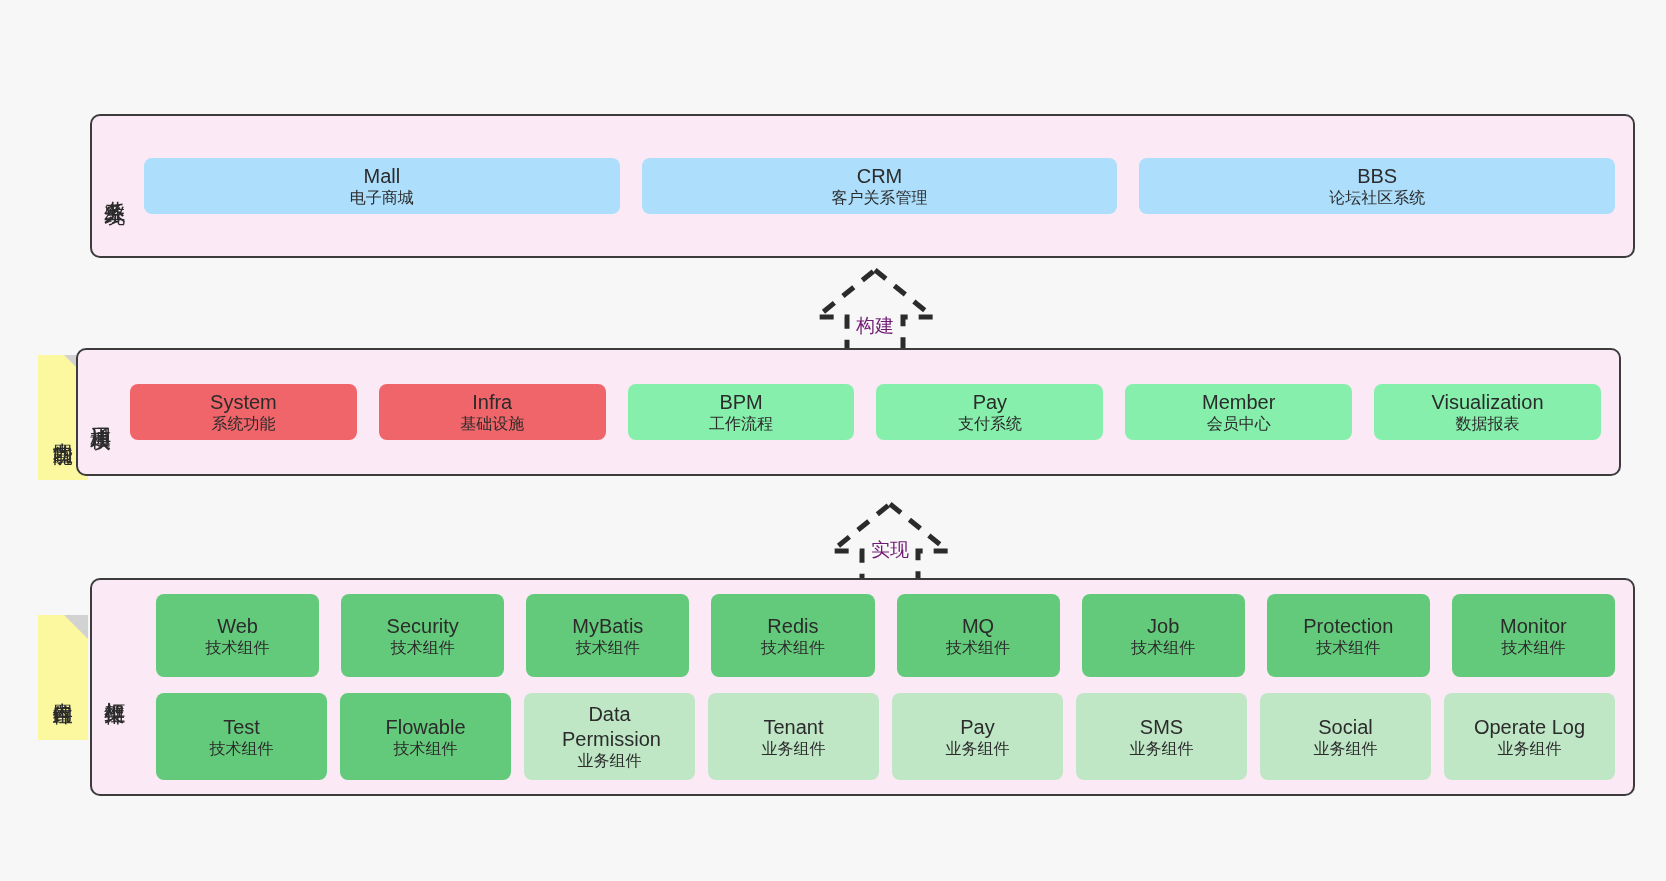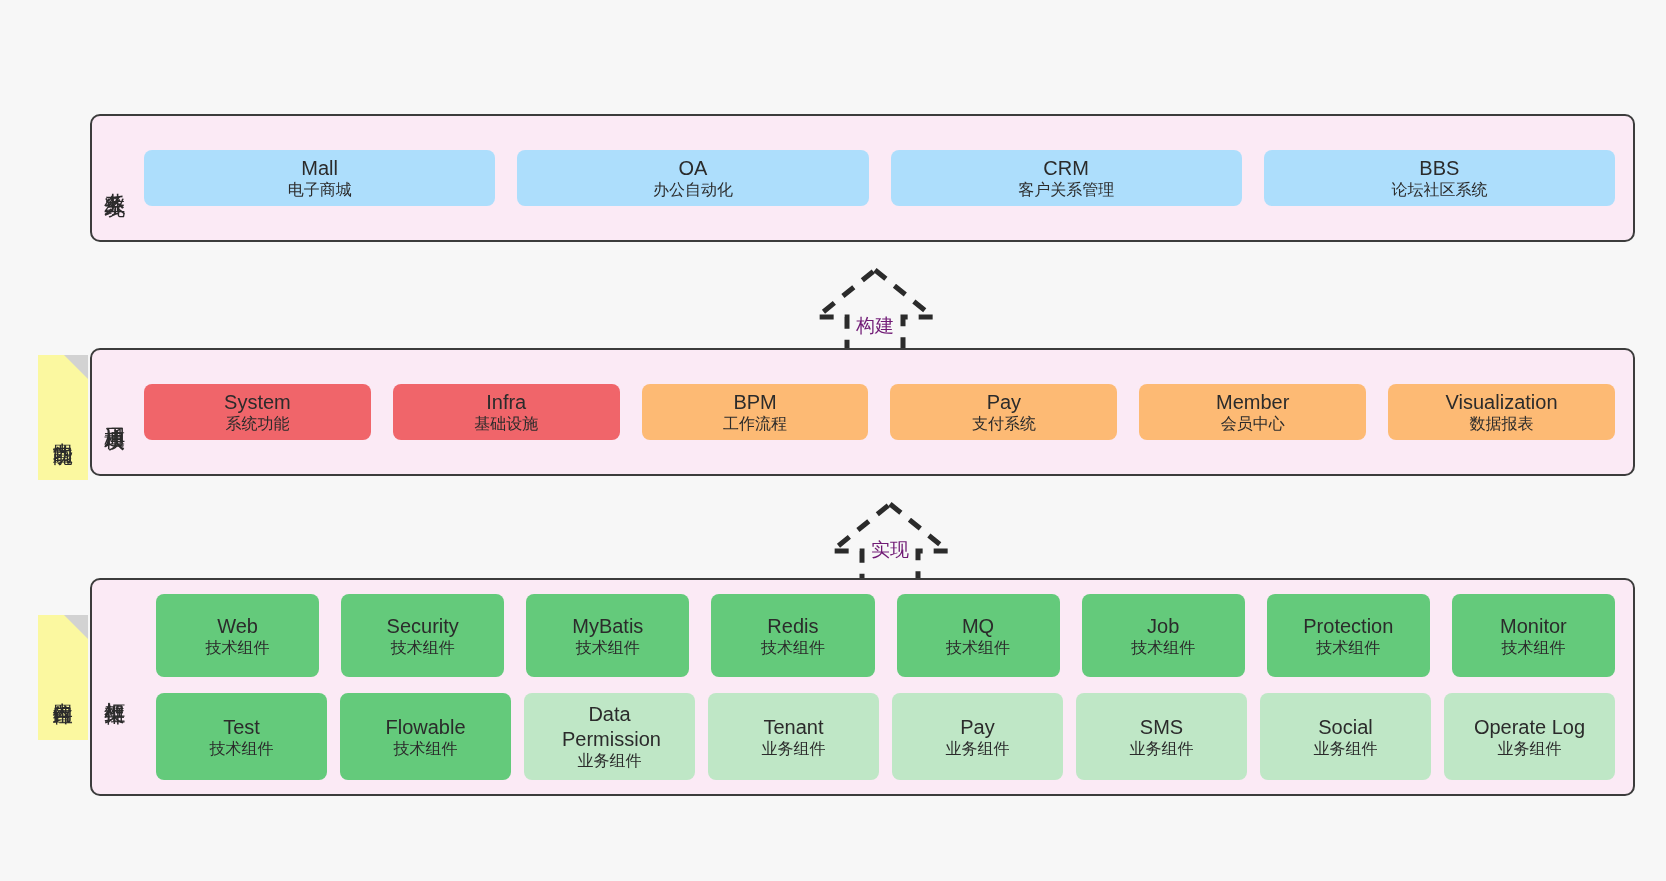--- a/index.html
+++ b/index.html
@@ -81,21 +81,21 @@
     font-size: 20px;
     color: #2b2b2b;
   }
   .card .sub {
     font-size: 16px;
     color: #2b2b2b;
   }
 
   .c-blue       { background: #addefc; }
   .c-red        { background: #f0656a; }
-  .c-pink       { background: #fdba74; }
+  .c-pink       { background: #86efac; }
   .c-green      { background: #64ca7b; }
   .c-lightgreen { background: #bfe7c6; }
 
   
   .arrow-wrap {
     position: absolute;
     width: 170px;
     height: 100px;
   }
   .arrow-wrap svg { display: block; }
@@ -133,33 +133,29 @@
     height: 0;
     border-left: 24px solid transparent;
     border-top: 24px solid #d2d2d2;
   }
 </style>
 </head>
 <body>
 
 <div class="canvas">
 
-  <div class="layer" style="left:90px; top:114px; width:1545px; height:128px;">
+  <div class="layer" style="left:90px; top:114px; width:1545px; height:144px;">
     <div class="layer-title">业务系统</div>
     <div class="layer-body">
       <div class="row">
         <div class="card c-blue">
           <div class="title">Mall</div>
           <div class="sub">电子商城</div>
         </div>
         <div class="card c-blue">
-          <div class="title">OA</div>
-          <div class="sub">办公自动化</div>
-        </div>
-        <div class="card c-blue">
           <div class="title">CRM</div>
           <div class="sub">客户关系管理</div>
         </div>
         <div class="card c-blue">
           <div class="title">BBS</div>
           <div class="sub">论坛社区系统</div>
         </div>
       </div>
     </div>
   </div>
@@ -169,21 +165,21 @@
       <path d="M 85 8 L 143 55 L 113 55 L 113 93 L 57 93 L 57 55 L 27 55 Z" fill="none" stroke="#2b2b2b" stroke-width="5" stroke-dasharray="14,11" stroke-linejoin="miter"></path>
     </svg>
     <div class="arrow-label" style="top:51px;">构建</div>
   </div>
 
   <div class="note" style="left:38px; top:355px; width:50px; height:125px;">
     <div class="fold"></div>
     <span>内置功能</span>
   </div>
 
-  <div class="layer" style="left:90px; top:348px; width:1545px; height:128px;">
+  <div class="layer" style="left:76px; top:348px; width:1545px; height:128px;">
     <div class="layer-title">通用模块</div>
     <div class="layer-body">
       <div class="row">
         <div class="card c-red">
           <div class="title">System</div>
           <div class="sub">系统功能</div>
         </div>
         <div class="card c-red">
           <div class="title">Infra</div>
           <div class="sub">基础设施</div>

